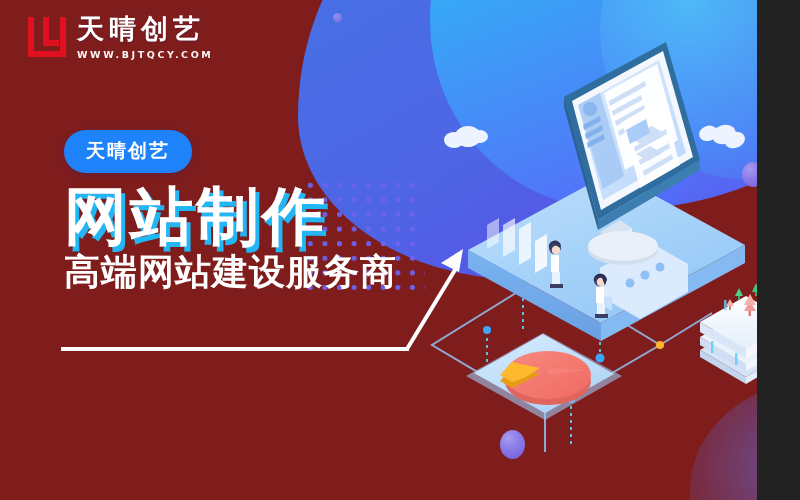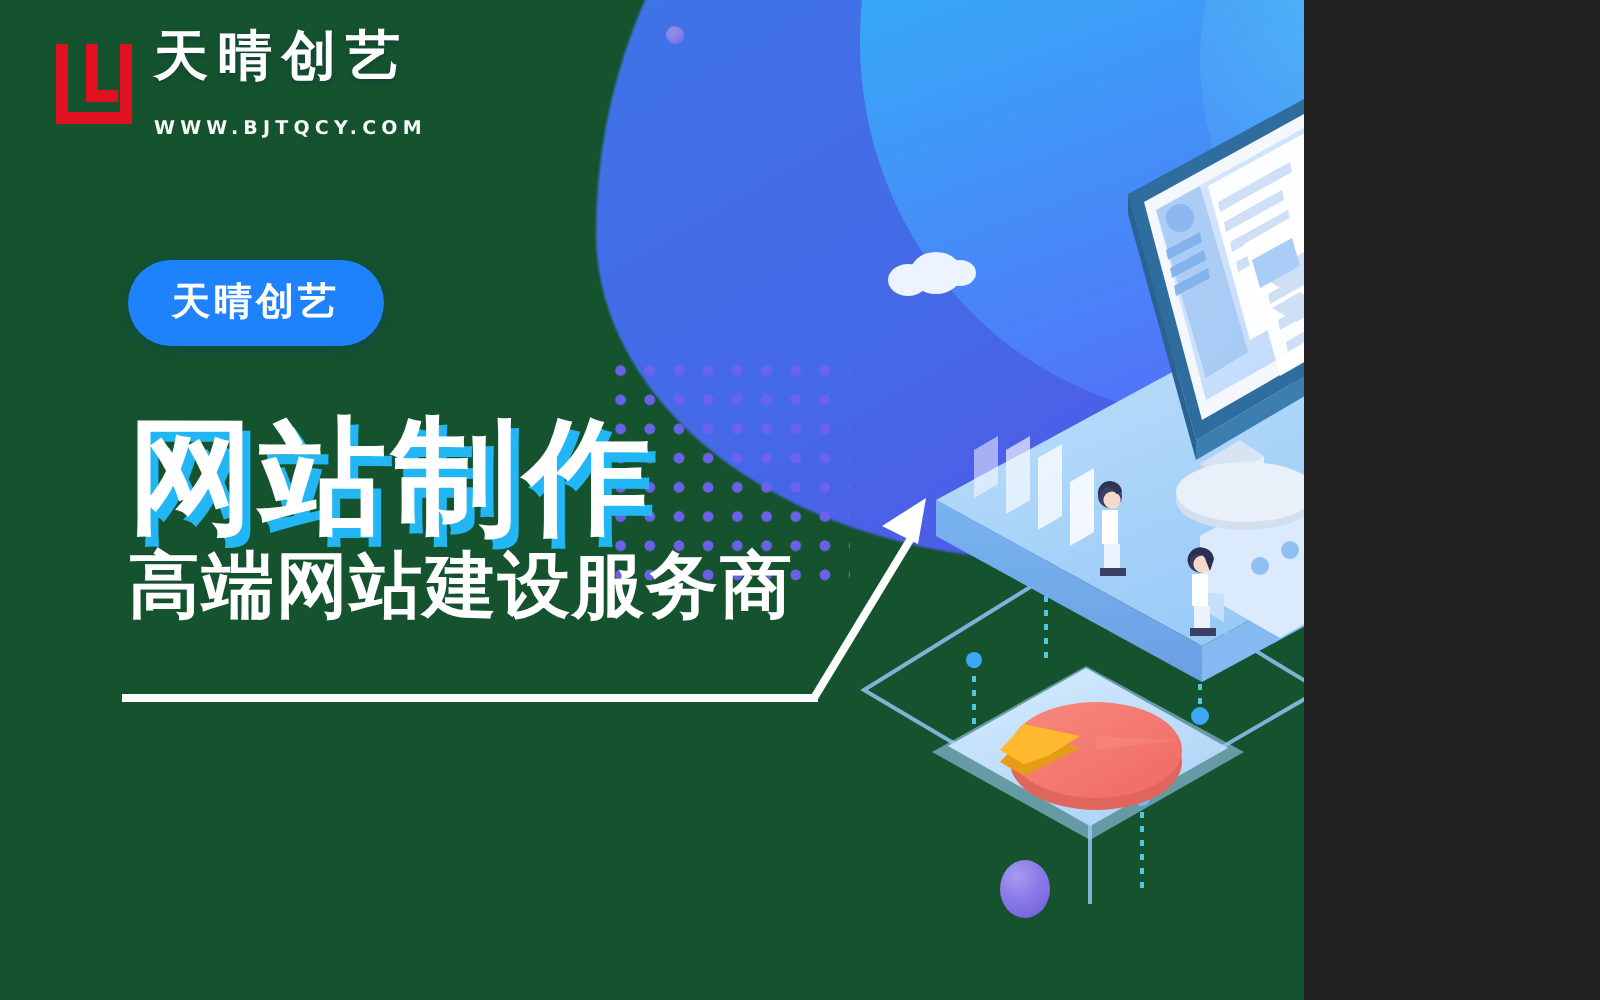--- a/index.html
+++ b/index.html
@@ -1,20 +1,20 @@
 <!DOCTYPE html>
 <html><head>
 <meta charset="utf-8">
 <style>
   html,body{margin:0;padding:0;background:#222;}
   *{box-sizing:border-box;}
   .banner{
-    position:relative;width:652px;height:500px;overflow:hidden;
+    position:relative;width:757px;height:500px;overflow:hidden;
     font-family:"DejaVu Sans","Liberation Sans",sans-serif;
-    background:#14532d;
+    background:#7f1d1d;
   }
   
   .bg-layer{position:absolute;inset:0;overflow:hidden;}
   .blob-a{
     position:absolute;left:298px;top:-150px;width:420px;height:430px;
     background:linear-gradient(150deg,#3f7df8 0%,#4a6cf7 60%,#5a4ffb 100%);
     border-radius:58% 42% 46% 54% / 62% 52% 48% 38%;
     filter:blur(0.4px);opacity:.92;
   }
   .blob-b{
@@ -64,32 +64,32 @@
   }
   .logo-mark .lm-bar{position:absolute;left:15px;top:0;width:6px;height:29px;background:#e01020;}
   .logo-mark .lm-tick{position:absolute;left:15px;top:23px;width:16px;height:6px;background:#e01020;}
   .logo-text{display:flex;flex-direction:column;justify-content:center;}
   .logo-cn{
     color:#fff;font-size:27px;font-weight:bold;letter-spacing:5px;line-height:1.08;
     text-shadow:0 1px 2px rgba(20,10,90,.25);
   }
   .logo-url{
     color:#fff;font-size:9.5px;font-weight:bold;letter-spacing:2.6px;
-    margin-top:16px;opacity:.96;
+    margin-top:6px;opacity:.96;
   }
   
   .copy{position:absolute;left:64px;top:130px;width:400px;}
   .badge{
     display:inline-block;background:#1e83fb;color:#fff;
     font-size:19px;font-weight:bold;letter-spacing:2px;
     padding:8px 22px 9px;border-radius:22px;
     box-shadow:0 2px 7px rgba(16,40,140,.22);
   }
   .headline{
-    margin-top:34px;color:#ffffff;font-size:63px;font-weight:bold;
+    margin-top:12px;color:#ffffff;font-size:63px;font-weight:bold;
     letter-spacing:3px;line-height:1.0;
     text-shadow:4px 5px 0 #22b6f5;
   }
   .subhead{
     margin-top:5px;color:#ffffff;font-size:36px;font-weight:bold;
     letter-spacing:1px;line-height:1.05;
   }
   
   .iso{position:absolute;left:0;top:0;width:800px;height:500px;}
 </style>

